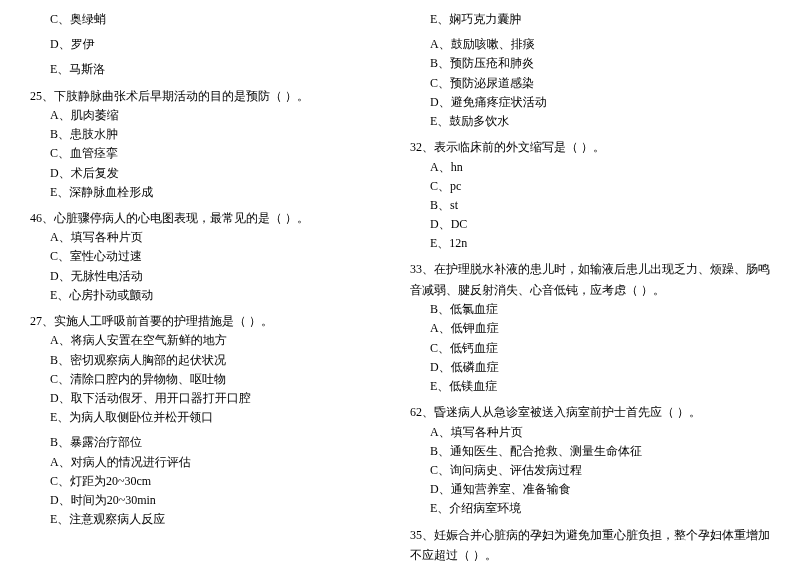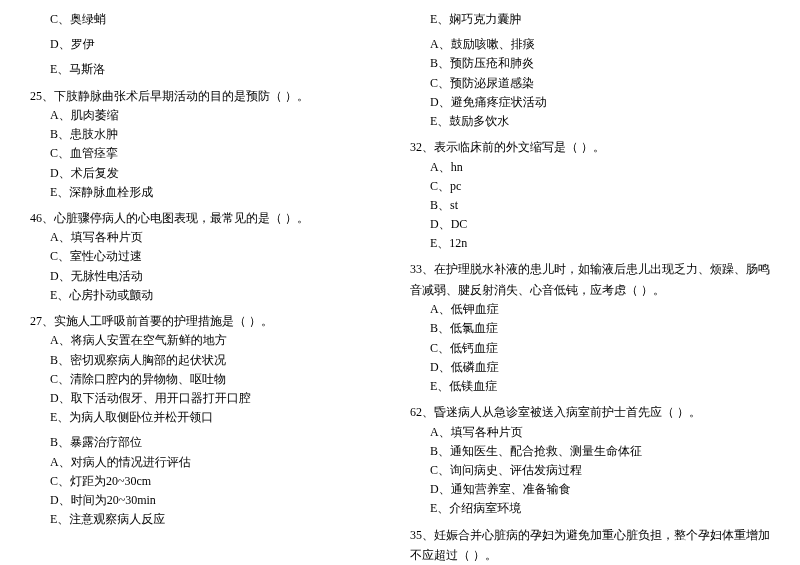--- a/index.html
+++ b/index.html
@@ -119,22 +119,22 @@
         <div class="question-title">32、表示临床前的外文缩写是（    ）。</div>
         <div class="option">A、hn</div>
         <div class="option">C、pc</div>
         <div class="option">B、st</div>
         <div class="option">D、DC</div>
         <div class="option">E、12n</div>
       </div>
 
       <div class="question-block">
         <div class="question-title">33、在护理脱水补液的患儿时，如输液后患儿出现乏力、烦躁、肠鸣音减弱、腱反射消失、心音低钝，应考虑（    ）。</div>
+        <div class="option">B、低氯血症</div>
         <div class="option">A、低钾血症</div>
-        <div class="option">B、低氯血症</div>
         <div class="option">C、低钙血症</div>
         <div class="option">D、低磷血症</div>
         <div class="option">E、低镁血症</div>
       </div>
 
       <div class="question-block">
         <div class="question-title">62、昏迷病人从急诊室被送入病室前护士首先应（    ）。</div>
         <div class="option">A、填写各种片页</div>
         <div class="option">B、通知医生、配合抢救、测量生命体征</div>
         <div class="option">C、询问病史、评估发病过程</div>

